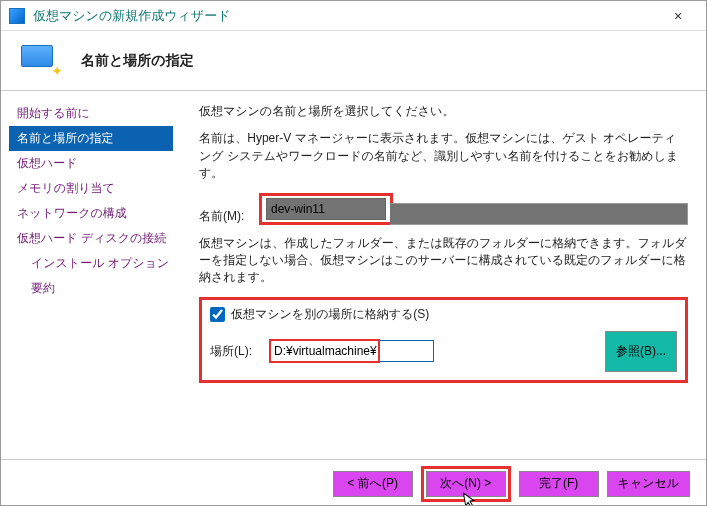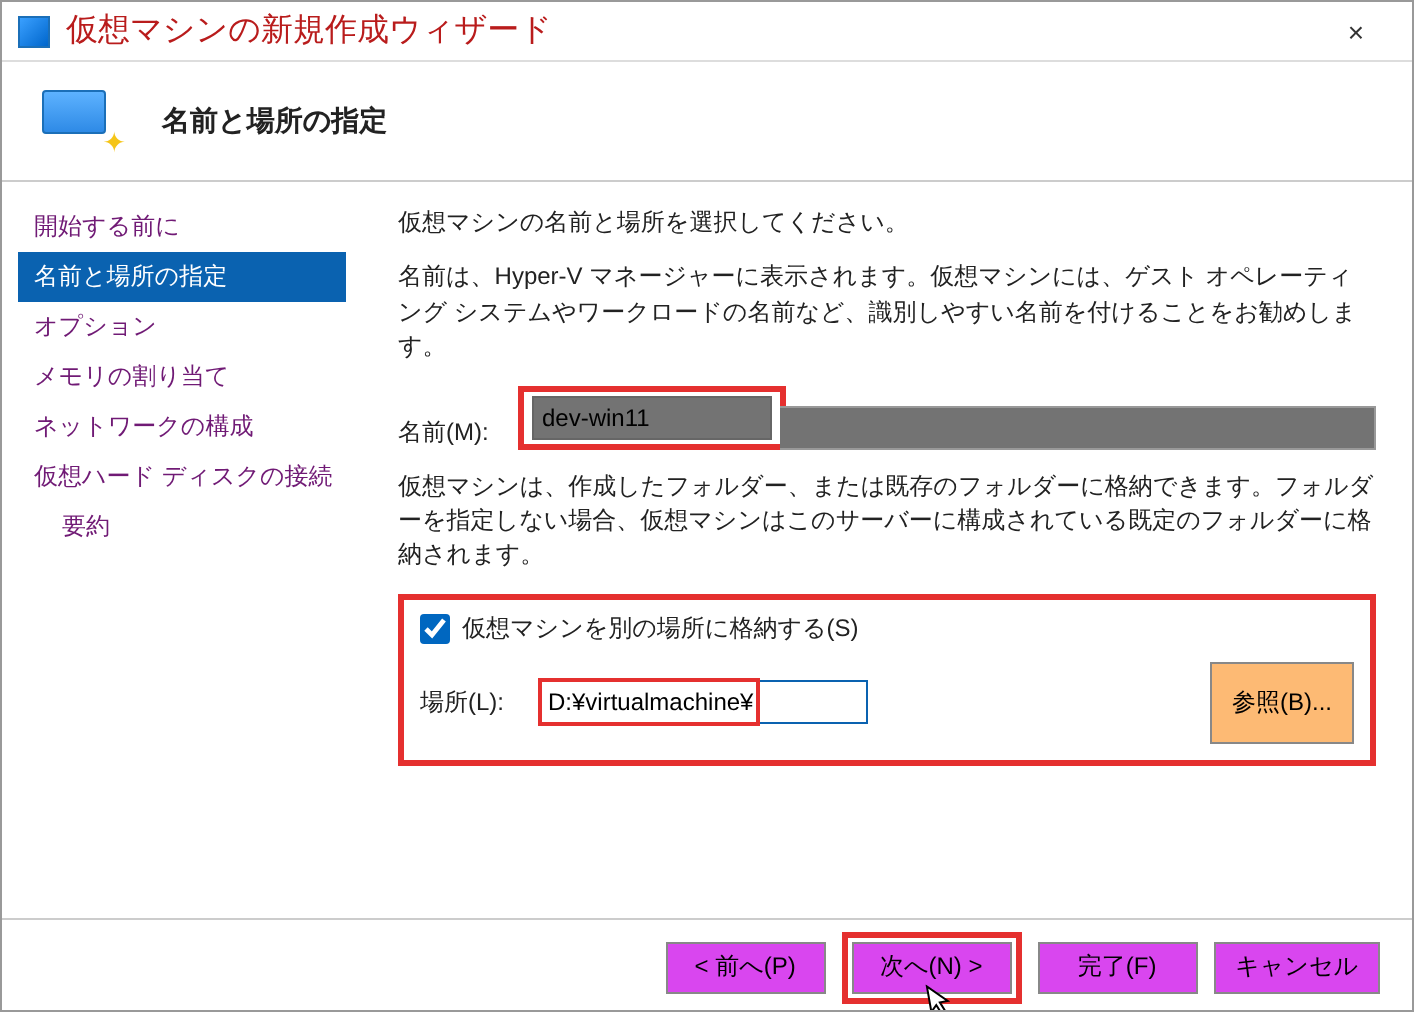--- a/index.html
+++ b/index.html
@@ -18,21 +18,21 @@
     align-items: center;
     padding: 0 8px;
     border-bottom: 1px solid #ddd;
   }
   .titlebar .app-icon {
     width: 16px; height: 16px;
     background: linear-gradient(135deg,#3aa0ff,#0066cc);
     border: 1px solid #1b6fb8;
     margin-right: 8px;
   }
-  .titlebar .title { flex: 1; font-size: 16px; color: #b91c1c; }
+  .titlebar .title { flex: 1; font-size: 13px; color: #0f766e; }
   .titlebar .close {
     width: 40px; height: 28px;
     display: flex; align-items: center; justify-content: center;
     font-size: 14px; color: #333;
   }
 
   .header {
     height: 60px;
     display: flex;
     align-items: center;
@@ -101,21 +101,21 @@
     height: 22px;
     border: 1px solid #0a62b0;
     padding: 0 4px;
     font: inherit;
   }
   .loc-input-wrap { position: relative; flex:1; }
   .loc-input-wrap .hl { border: 2px solid #e5302f; position:absolute; left:0; top:-1px; padding:0 2px; pointer-events:none; height:24px; display:flex; align-items:center; background:transparent; }
   .browse-btn {
     height: 41px; padding: 0 10px;
     border: 1px solid #888;
-    background: #fdba74;
+    background: #14b8a6;
     font: inherit;
   }
 
   .warn-row { display: flex; align-items: flex-start; gap: 6px; margin-top: 4px; }
   .warn-icon { color: #b07500; font-size: 15px; flex-shrink:0; line-height:1.2; }
   .warn-icon::before { content:"⚠"; }
 
   .footer {
     height: 48px;
     border-top: 1px solid #ccc;
@@ -150,24 +150,25 @@
     <div class="screen"></div>
     <div class="spark">✦</div>
   </div>
   <h1>名前と場所の指定</h1>
 </div>
 
 <div class="body">
   <div class="sidebar">
     <div class="step">開始する前に</div>
     <div class="step active">名前と場所の指定</div>
-    <div class="step">オプション</div>
+    <div class="step">仮想ハード</div>
     <div class="step">メモリの割り当て</div>
     <div class="step">ネットワークの構成</div>
     <div class="step">仮想ハード ディスクの接続</div>
+    <div class="step sub">インストール オプション</div>
     <div class="step sub">要約</div>
   </div>
 
   <div class="main">
     <p>仮想マシンの名前と場所を選択してください。</p>
     <p>名前は、Hyper-V マネージャーに表示されます。仮想マシンには、ゲスト オペレーティング システムやワークロードの名前など、識別しやすい名前を付けることをお勧めします。</p>
 
     <div class="field-row">
       <span class="lbl">名前(M):</span>
       <span class="hl-red">

